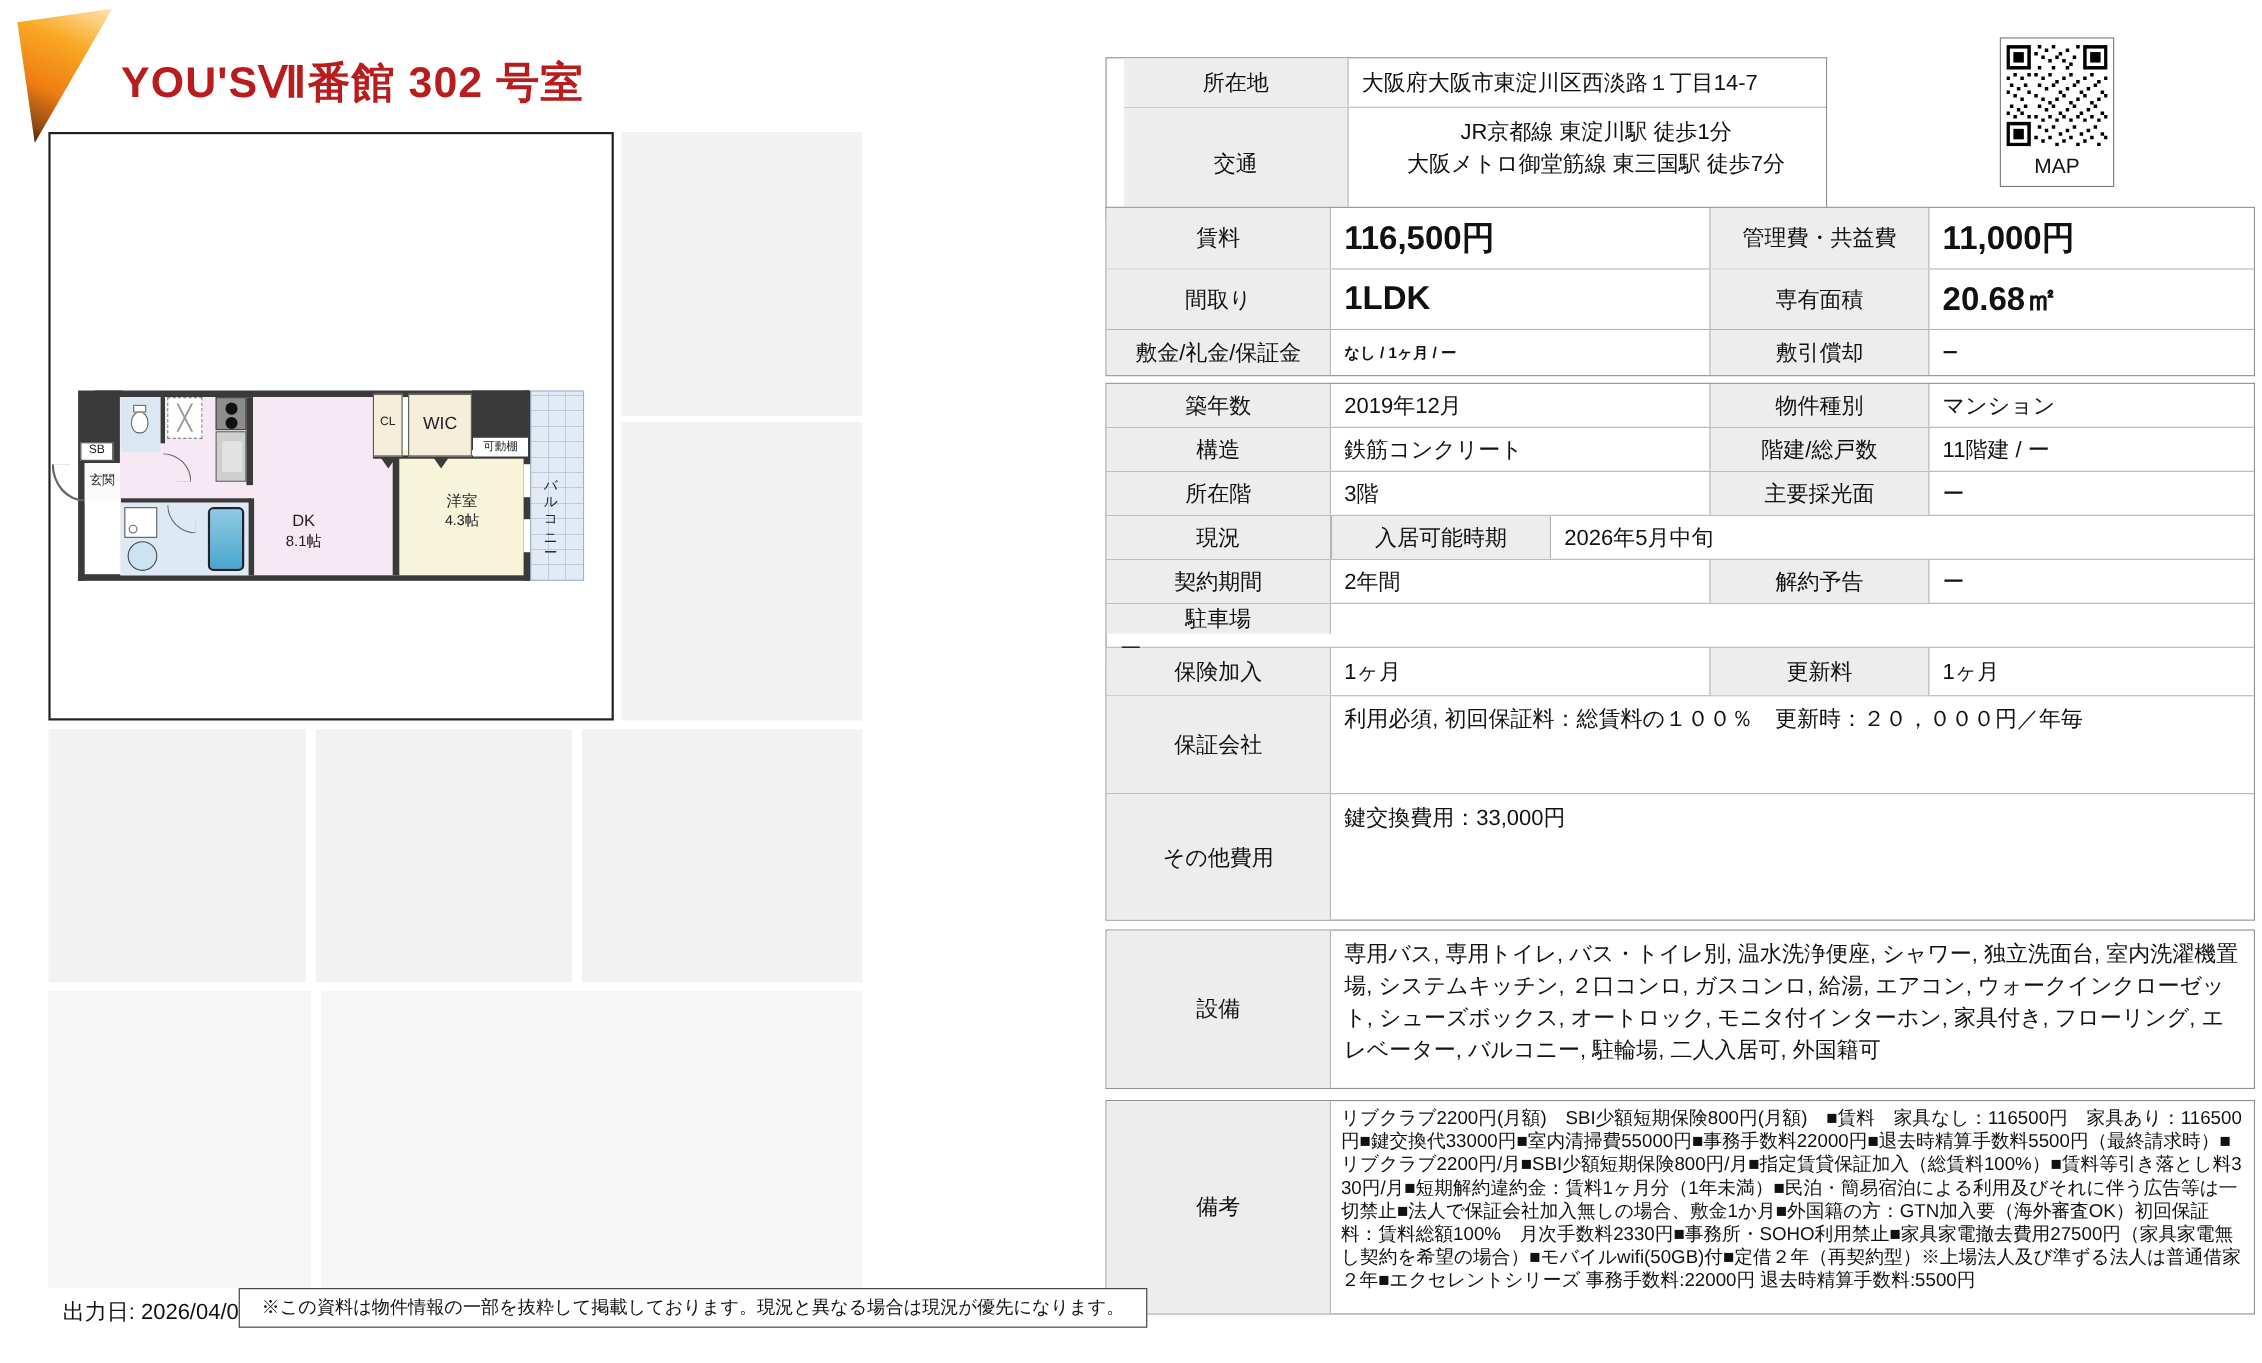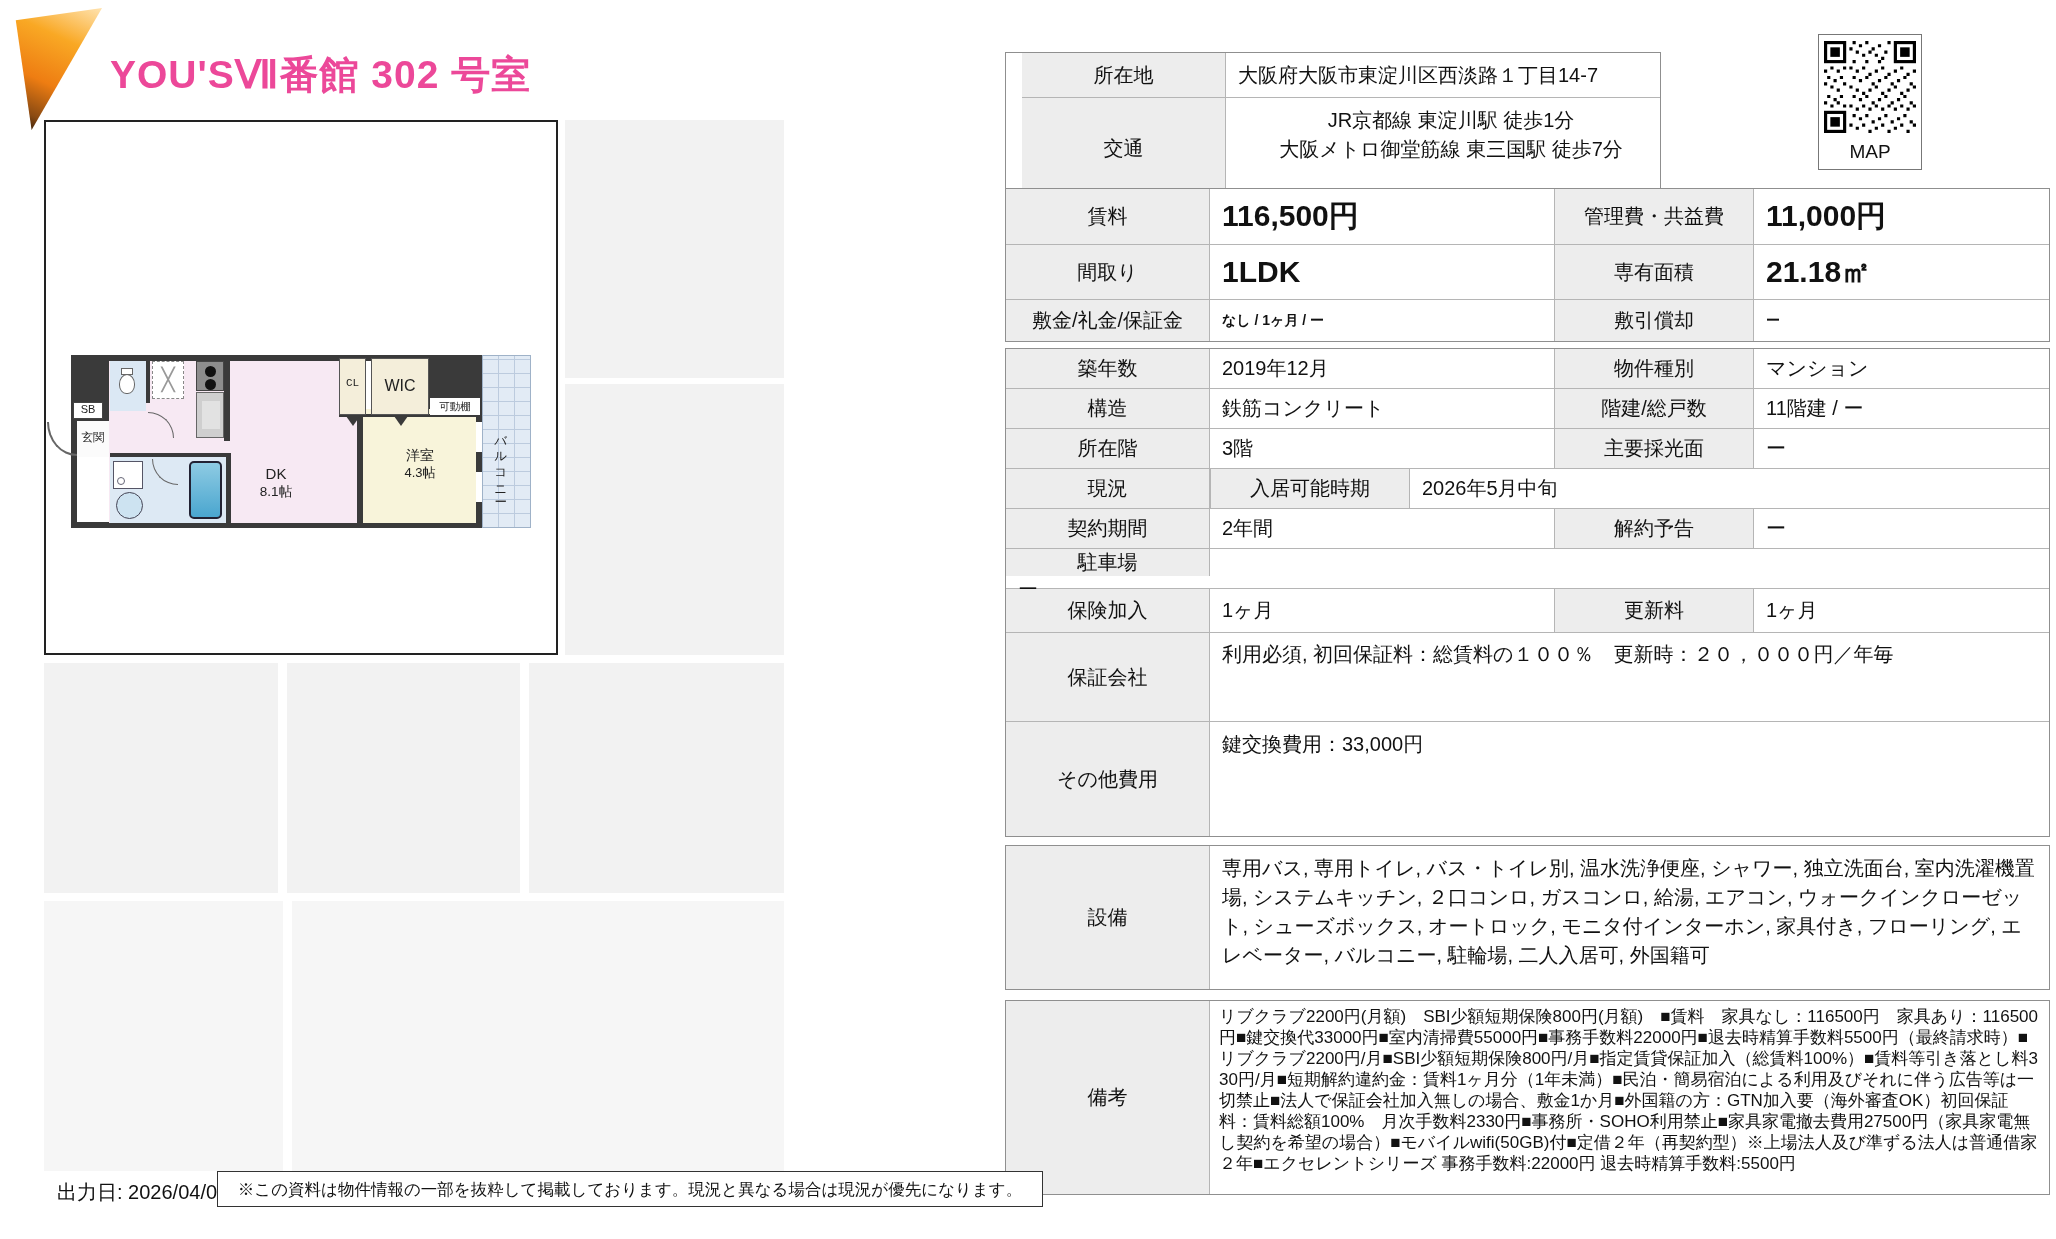--- a/index.html
+++ b/index.html
@@ -2,21 +2,21 @@
 <html><head>
 <meta charset="utf-8">
 <style>
   html,body{margin:0;padding:0;background:#fff;}
   #page{position:relative;width:2056px;height:1239px;background:#ffffff;overflow:hidden;
         font-family:"Liberation Sans",sans-serif;color:#111;}
   
   .logo{position:absolute;left:14px;top:8px;width:88px;height:122px;
         clip-path:polygon(2% 10%,100% 0%,20% 100%);
         background:linear-gradient(205deg,#ffe3b0 0%,#f9a824 30%,#ee7d12 62%,#8a4a12 86%,#1c1208 100%);}
-  .title{position:absolute;left:110px;top:48px;font-size:39px;font-weight:800;letter-spacing:1px;color:#ec4899;}
+  .title{position:absolute;left:110px;top:48px;font-size:39px;font-weight:800;letter-spacing:1px;color:#b91c1c;}
   
   .plan-frame{position:absolute;left:44px;top:120px;width:514px;height:535px;border:2px solid #222;background:#fff;box-sizing:border-box;}
   .fp{position:absolute;box-sizing:border-box;}
   .wall{background:#3a3a3a;}
   .fp-label{position:absolute;color:#222;text-align:center;line-height:1.25;}
   
   .ph{position:absolute;background:#f2f2f2;}
   .ph.lighter{background:#f6f6f6;}
   
   .qr-box{position:absolute;left:1818px;top:34px;width:104px;height:136px;border:1px solid #777;box-sizing:border-box;
@@ -73,21 +73,21 @@
     <div class="fp wall" style="left:293px;top:292px;width:142px;height:3px;"></div>
 
     <div class="fp" style="left:436px;top:233px;width:49px;height:173px;background:#e2ebf5;border:1px solid #9fb2c8;
          background-image:repeating-linear-gradient(0deg,transparent 0 13px,#bccbde 13px 14px),repeating-linear-gradient(90deg,transparent 0 15px,#bccbde 15px 16px);"></div>
     <div class="fp wall" style="left:430px;top:233px;width:6px;height:173px;"></div>
     <div class="fp" style="left:430px;top:300px;width:6px;height:30px;background:#fff;"></div>
     <div class="fp" style="left:430px;top:350px;width:6px;height:30px;background:#fff;"></div>
     <div class="fp-label" style="left:446px;top:275px;height:130px;writing-mode:vertical-rl;font-size:12.5px;letter-spacing:3px;">バルコニー</div>
 
     <div class="fp" style="left:293px;top:236px;width:27px;height:57px;background:#f4eeda;border:1px solid #555;"></div>
-    <div class="fp-label" style="left:293px;top:255px;width:27px;font-size:11px;font-family:Liberation Mono, monospace;">CL</div>
+    <div class="fp-label" style="left:293px;top:255px;width:27px;font-size:11px;">CL</div>
     <div class="fp" style="left:325px;top:236px;width:58px;height:57px;background:#f4eeda;border:1px solid #555;"></div>
     <div class="fp-label" style="left:325px;top:254px;width:58px;font-size:16px;">WIC</div>
     <div class="fp" style="left:384px;top:276px;width:50px;height:17px;background:#fff;"></div>
     <div class="fp-label" style="left:384px;top:278px;width:50px;font-size:10.5px;">可動棚</div>
 
     <div class="fp" style="left:300px;top:294px;width:0;height:0;border-left:7px solid transparent;border-right:7px solid transparent;border-top:10px solid #3a3a3a;"></div>
     <div class="fp" style="left:348px;top:294px;width:0;height:0;border-left:7px solid transparent;border-right:7px solid transparent;border-top:10px solid #3a3a3a;"></div>
 
     <div class="fp" style="left:64px;top:239px;width:36px;height:50px;background:#dbe8f4;"></div>
     <div class="fp" style="left:73px;top:252px;width:16px;height:20px;background:#fff;border:1px solid #666;border-radius:50% 50% 45% 45%;"></div>
@@ -181,21 +181,21 @@
     <div class="tr" style="height:56px;">
       <div class="th w-label">賃料</div>
       <div class="td w-v1 big">116,500円</div>
       <div class="th w-l2">管理費・共益費</div>
       <div class="td w-v2 big">11,000円</div>
     </div>
     <div class="tr" style="height:55px;">
       <div class="th w-label">間取り</div>
       <div class="td w-v1 big">1LDK</div>
       <div class="th w-l2">専有面積</div>
-      <div class="td w-v2 big">21.18㎡</div>
+      <div class="td w-v2 big">20.68㎡</div>
     </div>
     <div class="tr" style="height:41px;">
       <div class="th w-label">敷金/礼金/保証金</div>
       <div class="td w-v1 b20">なし / 1ヶ月 / ー</div>
       <div class="th w-l2">敷引償却</div>
       <div class="td w-v2 b20">ー</div>
     </div>
   </div>
 
   <div class="tbl" style="top:348px;">

